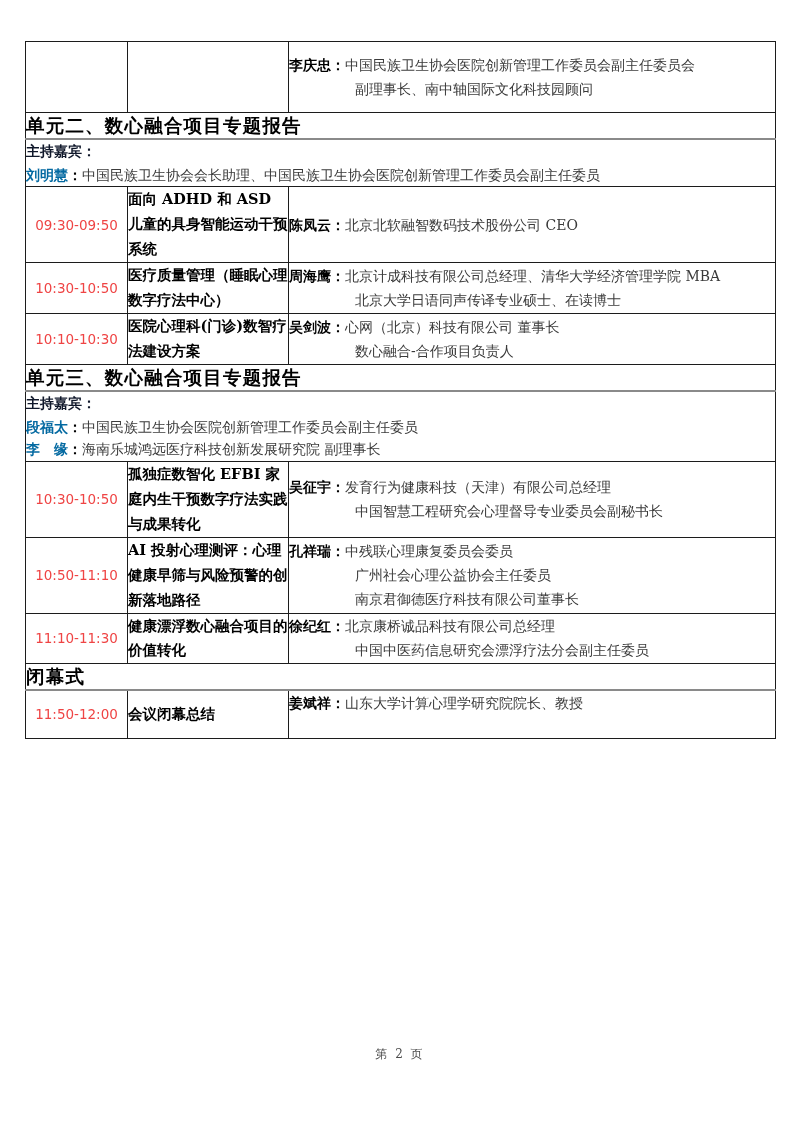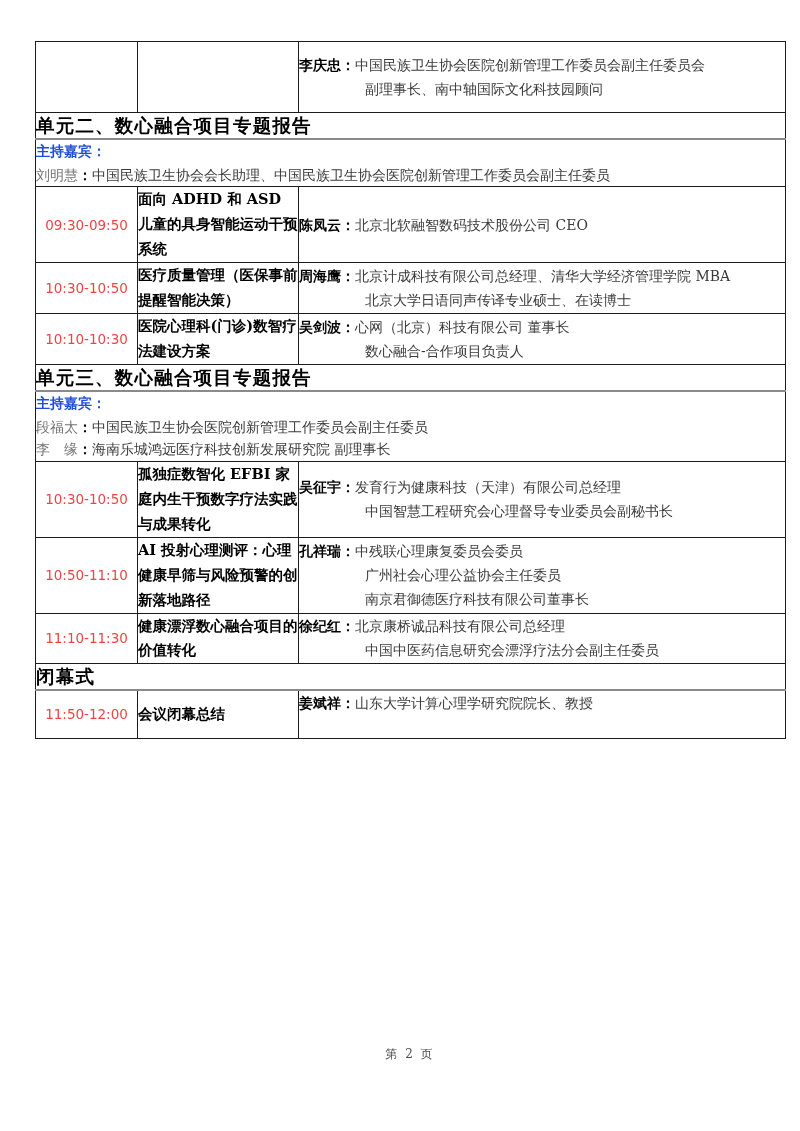--- a/index.html
+++ b/index.html
@@ -11,21 +11,21 @@
     width: 800px;
     height: 1131px;
     position: relative;
     font-family: "DejaVu Serif", "Liberation Serif", serif;
     color: #000000;
     overflow: hidden;
   }
 
   .page {
     position: absolute;
-    left: 10px; top: 0;
+    left: 0; top: 0;
     width: 637px;
     height: 1131px;
     box-sizing: border-box;
     padding-left: 44px;
   }
 
   .agenda-table {
     position: absolute;
     left: 25px;
     top: 41px;
@@ -103,26 +103,26 @@
 
   
   .moderator-cell {
     padding: 5px 8px 7px 10px;
     font-size: 14px;
     line-height: 1.62;
     color: #2b2b2b;
   }
   .mod-head {
     font-weight: 700;
-    color: #1d4ed8;
+    color: #0f172a;
     display: block;
     margin-bottom: 1px;
   }
   .mod-line { display: block; white-space: nowrap; }
-  .mod-name { font-weight: 400; color: #737373; }
+  .mod-name { font-weight: 700; color: #0369a1; }
 
   
   .empty-cell { height: 70px; }
 
   
   .page-footer {
     position: absolute;
     left: 0;
     top: 1046px;
     width: 800px;
@@ -178,21 +178,21 @@
         <td class="speaker-cell">
           <div class="sp-line">
             <span class="sp-name">陈凤云</span><span class="sp-colon">：</span><span class="sp-role">北京北软融智数码技术股份公司 CEO</span>
           </div>
         </td>
       </tr>
 
 
       <tr>
         <td class="time-cell">10:30-10:50</td>
-        <td class="topic-cell">医疗质量管理（医保事前提醒智能决策）</td>
+        <td class="topic-cell">医疗质量管理（睡眠心理数字疗法中心）</td>
         <td class="speaker-cell">
           <div class="sp-line">
             <span class="sp-name">周海鹰</span><span class="sp-colon">：</span><span class="sp-role">北京计成科技有限公司总经理、清华大学经济管理学院 MBA</span>
           </div>
           <div class="sp-line">
             <span class="sp-indent"></span><span class="sp-role">北京大学日语同声传译专业硕士、在读博士</span>
           </div>
         </td>
       </tr>
 

